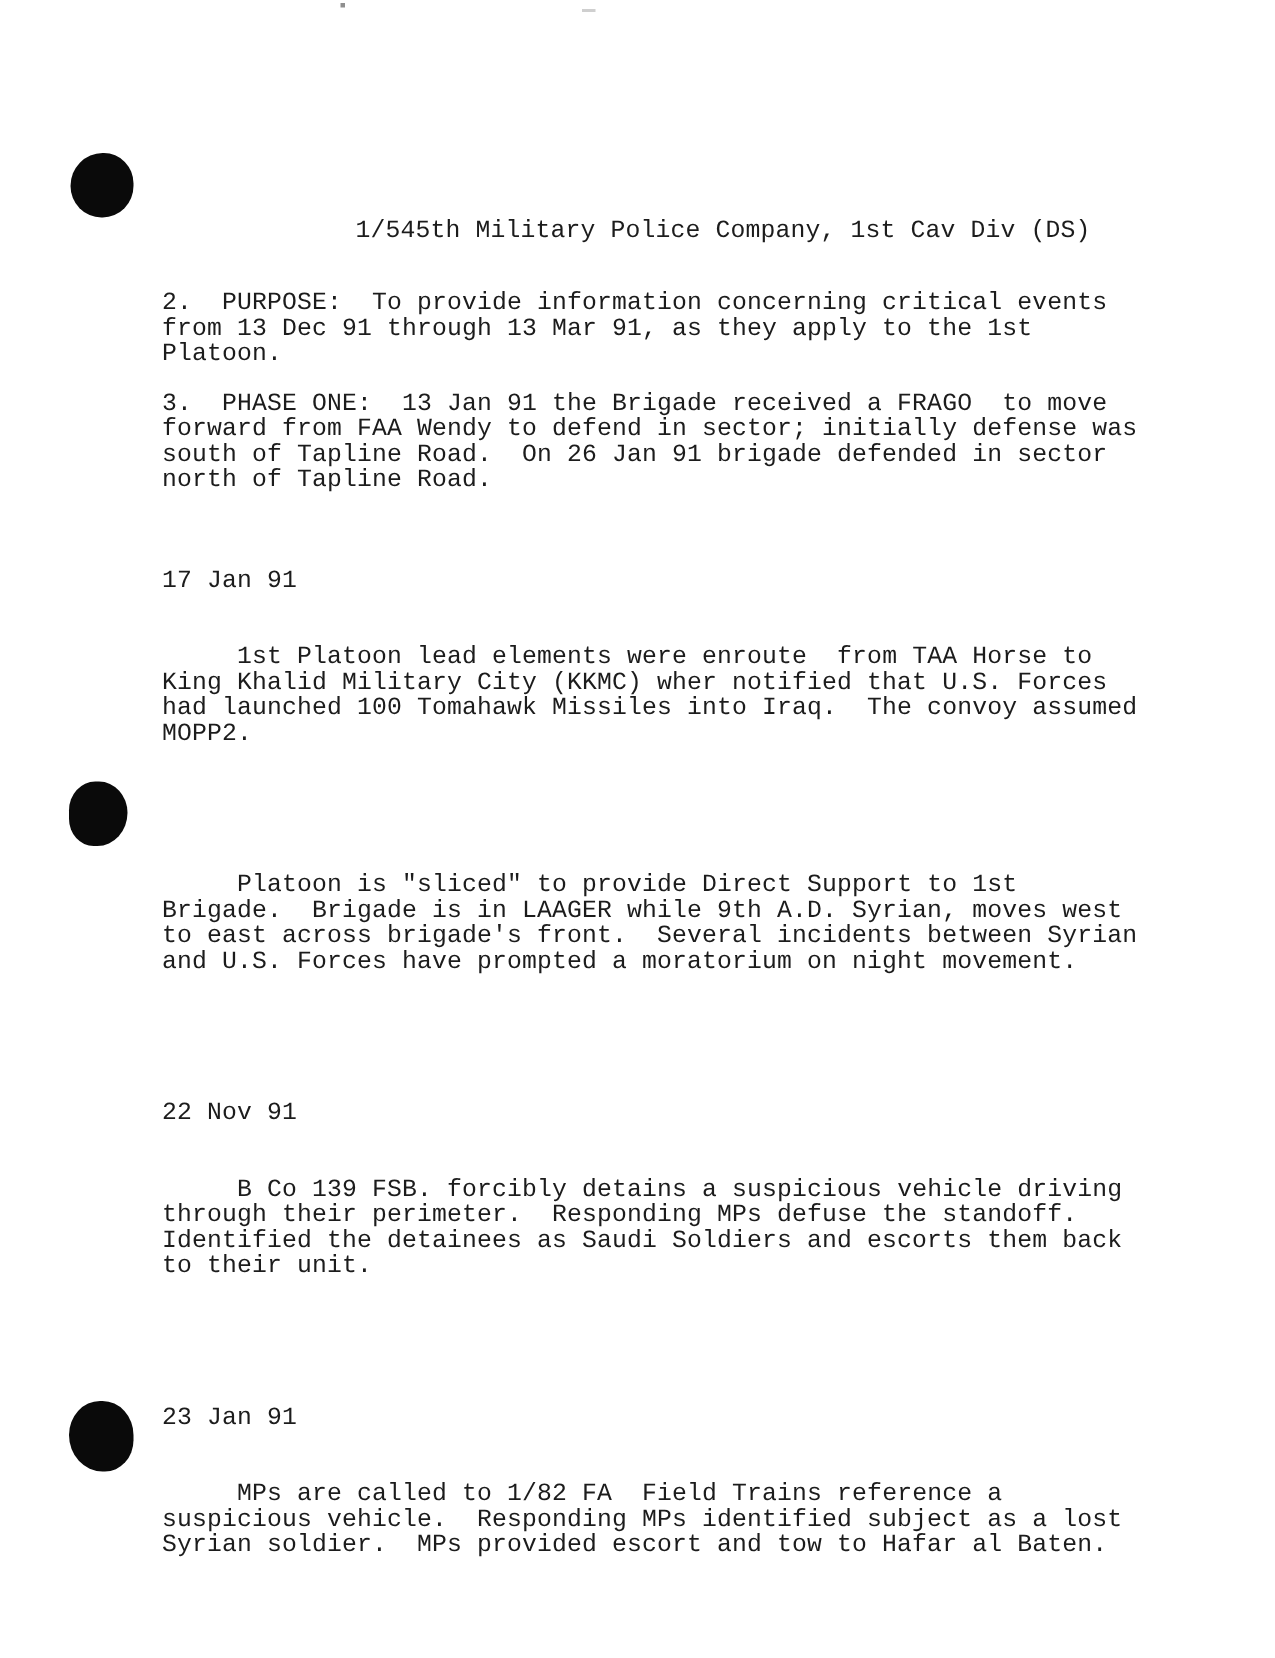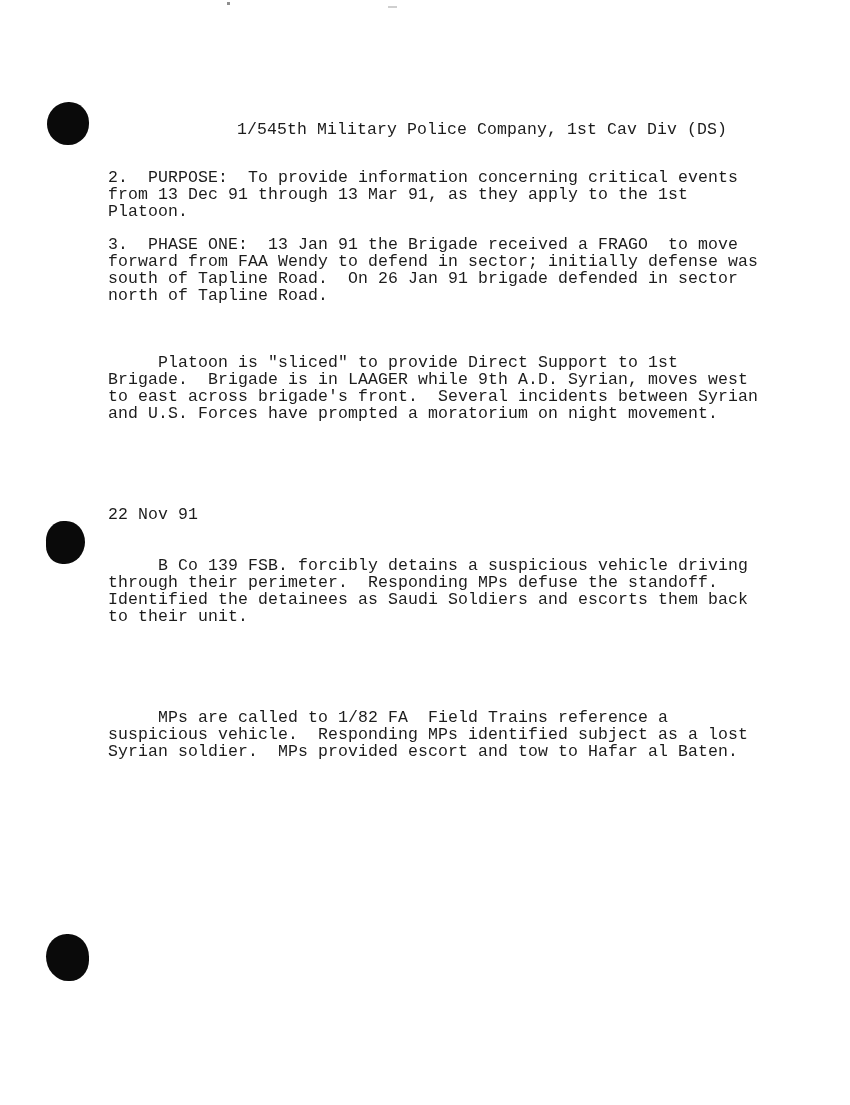--- a/index.html
+++ b/index.html
@@ -37,20 +37,21 @@
     width: 690px;
     color: var(--ink-color);
     font-size: 16.5px;
     line-height: 17px;
     letter-spacing: 0.1px;
   }
   .doc-title {
     padding-left: 129px;
     margin-bottom: 31px;
     white-space: pre;
+    margin-top: 24px;
   }
   .para {
     margin-bottom: 16px;
     white-space: pre-wrap;
   }
   .para:last-child { margin-bottom: 0; }
   .entry-date, .entry-body { white-space: pre-wrap; }
 </style>
 </head>
 <body>
@@ -71,36 +72,44 @@
 
     <div class="para">2.  PURPOSE:  To provide information concerning critical events
 from 13 Dec 91 through 13 Mar 91, as they apply to the 1st
 Platoon.</div>
 
     <div class="para">3.  PHASE ONE:  13 Jan 91 the Brigade received a FRAGO  to move
 forward from FAA Wendy to defend in sector; initially defense was
 south of Tapline Road.  On 26 Jan 91 brigade defended in sector
 north of Tapline Road.</div>
 
+    <div class="para">
+      <div class="entry-date">17 Jan 91</div>
+      <div class="entry-body">     1st Platoon lead elements were enroute  from TAA Horse to
+King Khalid Military City (KKMC) wher notified that U.S. Forces
+had launched 100 Tomahawk Missiles into Iraq.  The convoy assumed
+MOPP2.</div>
+    </div>
 
     <div class="para">
       <div class="entry-body">     Platoon is "sliced" to provide Direct Support to 1st
 Brigade.  Brigade is in LAAGER while 9th A.D. Syrian, moves west
 to east across brigade's front.  Several incidents between Syrian
 and U.S. Forces have prompted a moratorium on night movement.</div>
     </div>
 
     <div class="para">
       <div class="entry-date">22 Nov 91</div>
       <div class="entry-body">     B Co 139 FSB. forcibly detains a suspicious vehicle driving
 through their perimeter.  Responding MPs defuse the standoff.
 Identified the detainees as Saudi Soldiers and escorts them back
 to their unit.</div>
     </div>
 
     <div class="para">
+      <div class="entry-date">23 Jan 91</div>
       <div class="entry-body">     MPs are called to 1/82 FA  Field Trains reference a
 suspicious vehicle.  Responding MPs identified subject as a lost
 Syrian soldier.  MPs provided escort and tow to Hafar al Baten.</div>
     </div>
 
   </div>
 </div>
 
 </body></html>

